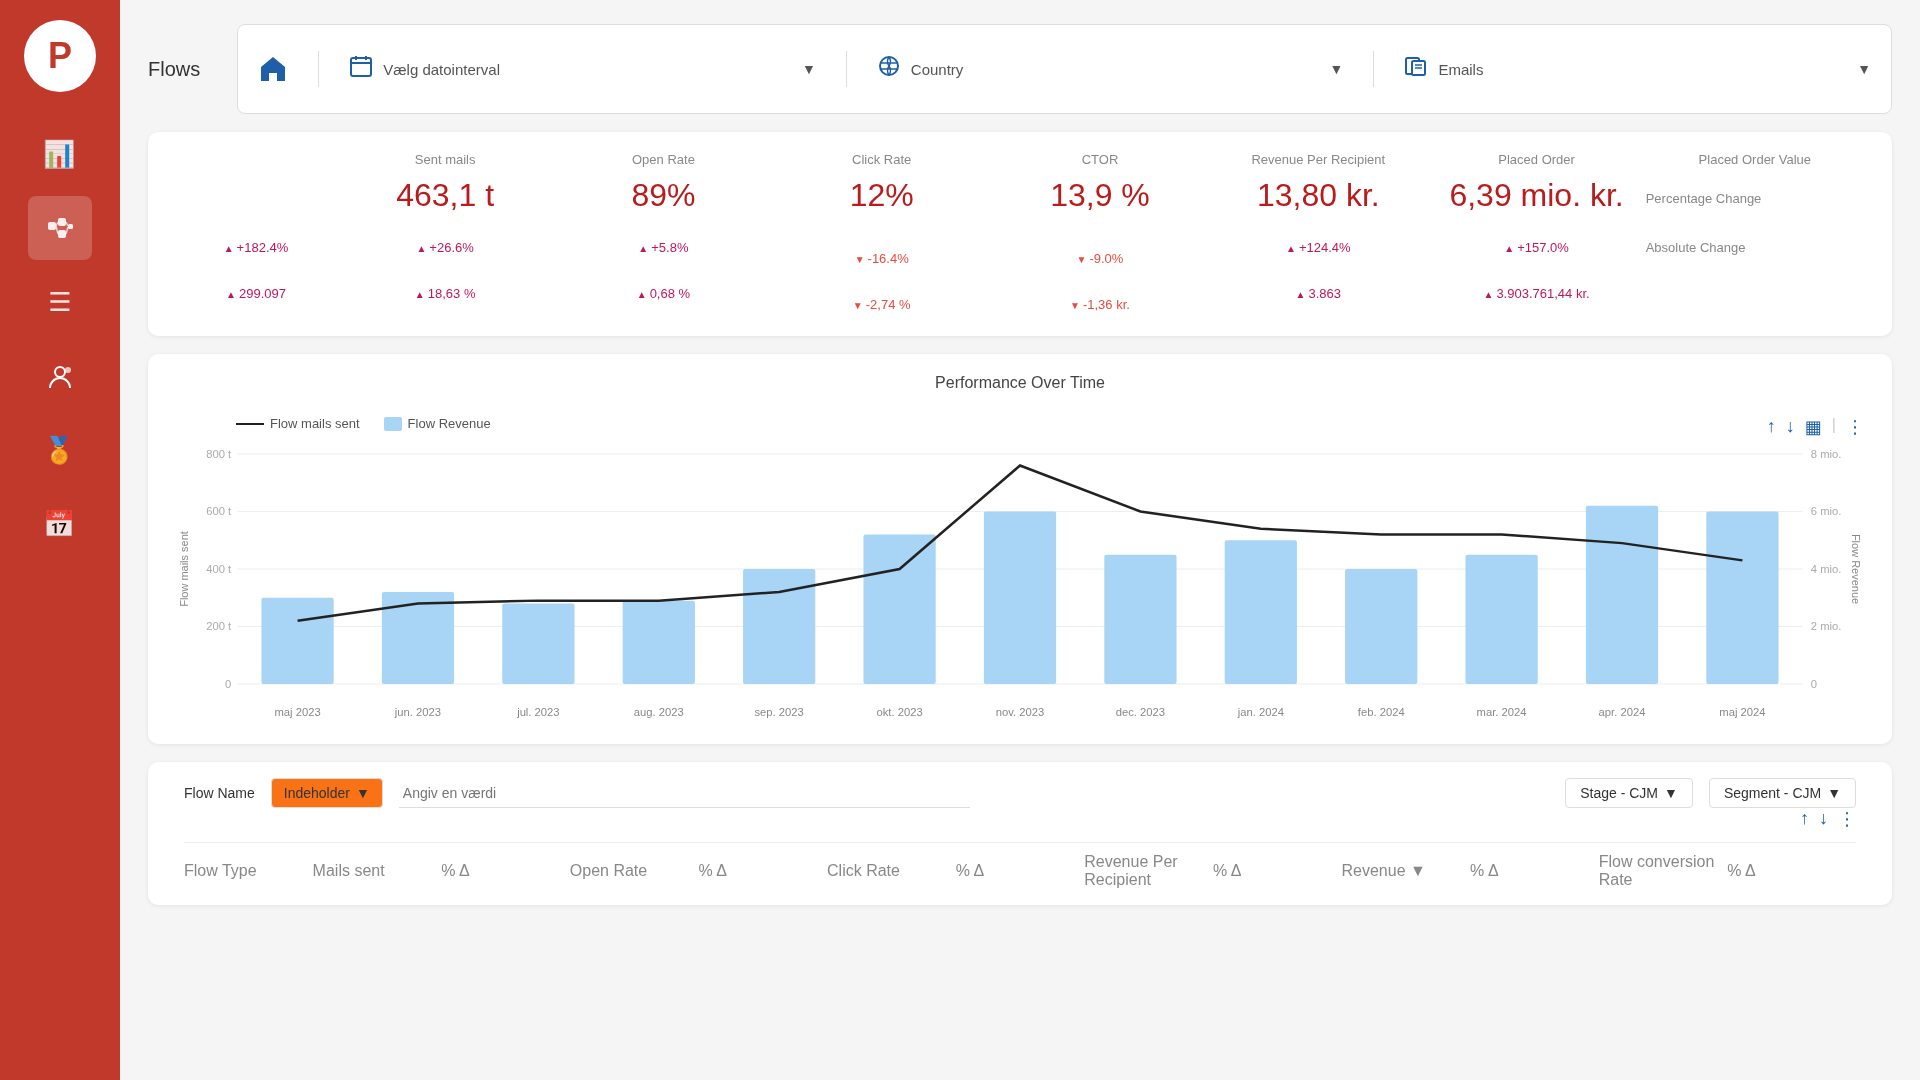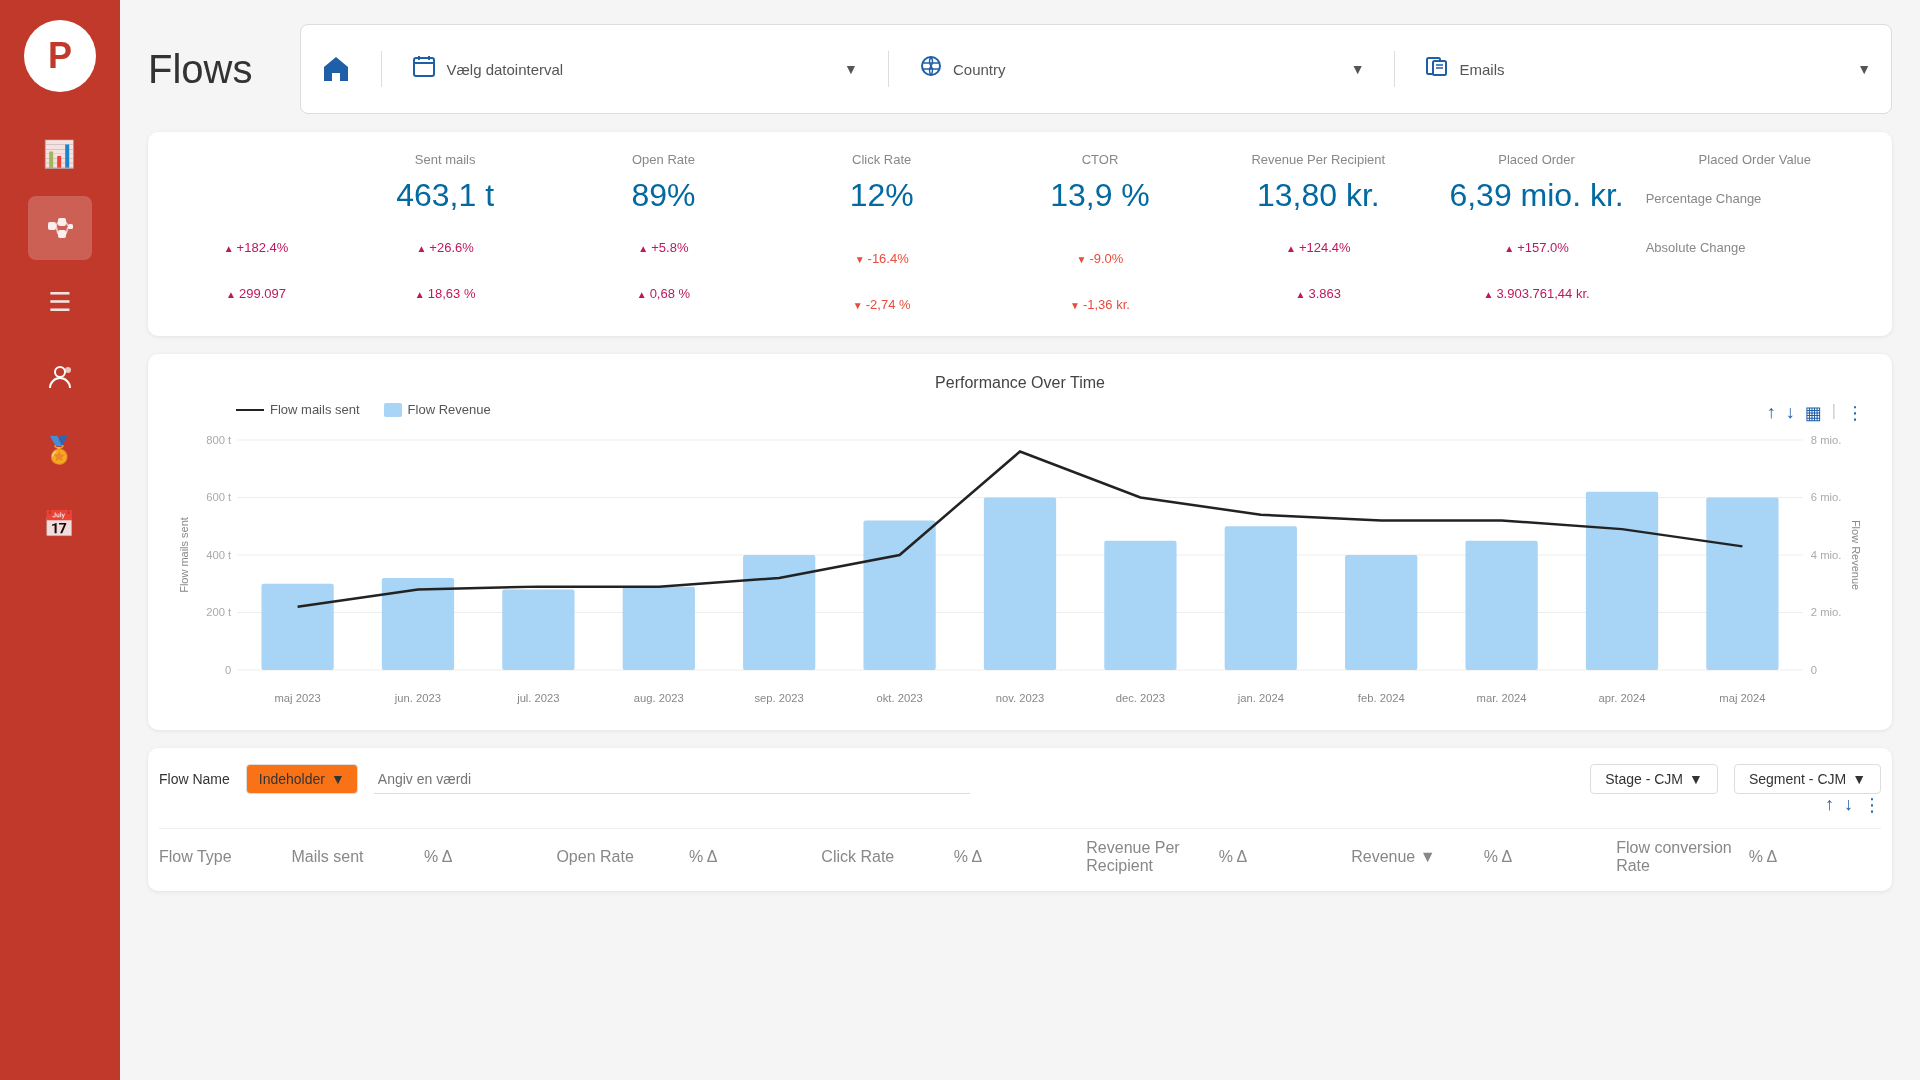--- a/index.html
+++ b/index.html
@@ -47,24 +47,24 @@
       gap: 18px;
     }
 
     
     #header {
       display: flex;
       align-items: center;
       gap: 20px;
     }
     .page-title {
-      font-size: 40px;
+      font-size: 20px;
       font-weight: 400;
       color: #333;
-      margin-right: 28px;
+      margin-right: 17px;
       white-space: nowrap;
     }
     .header-controls {
       display: flex;
       align-items: center;
       background: #fff;
       border: 1px solid #ddd;
       border-radius: 8px;
       padding: 26px 20px;
       gap: 30px;
@@ -104,21 +104,21 @@
       text-align: center;
       font-size: 13px;
       color: #888;
       padding-bottom: 6px;
       font-weight: 400;
     }
     .metrics-value-cell {
       text-align: center;
       font-size: 32px;
       font-weight: 400;
-      color: #0369a1;
+      color: #b91c1c;
       padding: 4px 0 10px;
     }
     .metrics-row-label {
       font-size: 13px;
       color: #888;
       display: flex;
       align-items: center;
       padding: 4px 0;
     }
     .metrics-change-cell {
@@ -136,21 +136,21 @@
     .chart-card {
       background: #fff;
       border-radius: 10px;
       padding: 20px 28px 16px;
       box-shadow: 0 1px 4px rgba(0,0,0,0.08);
     }
     .chart-title {
       text-align: center;
       font-size: 16px;
       color: #444;
-      margin-bottom: 10px;
+      margin-bottom: 24px;
     }
     .chart-toolbar {
       display: flex; justify-content: flex-end; gap: 10px;
       margin-bottom: 6px;
     }
     .chart-toolbar-btn {
       color: #1e5fa8; font-size: 18px; cursor: pointer;
     }
     .chart-toolbar-sep { color: #ccc; }
     .chart-legend {
@@ -164,21 +164,21 @@
     
     .chart-svg-container {
       width: 100%;
       position: relative;
     }
 
     
     .filter-card {
       background: #fff;
       border-radius: 10px;
-      padding: 16px 11px;
+      padding: 16px 36px;
       box-shadow: 0 1px 4px rgba(0,0,0,0.08);
     }
     .filter-row {
       display: flex; align-items: center; gap: 16px;
     }
     .filter-label { font-size: 14px; color: #333; white-space: nowrap; }
     .filter-select {
       display: flex; align-items: center; gap: 6px;
       border: 1px solid #ddd; border-radius: 4px; padding: 6px 12px;
       font-size: 14px; color: #333; cursor: pointer; background: #f97316;

